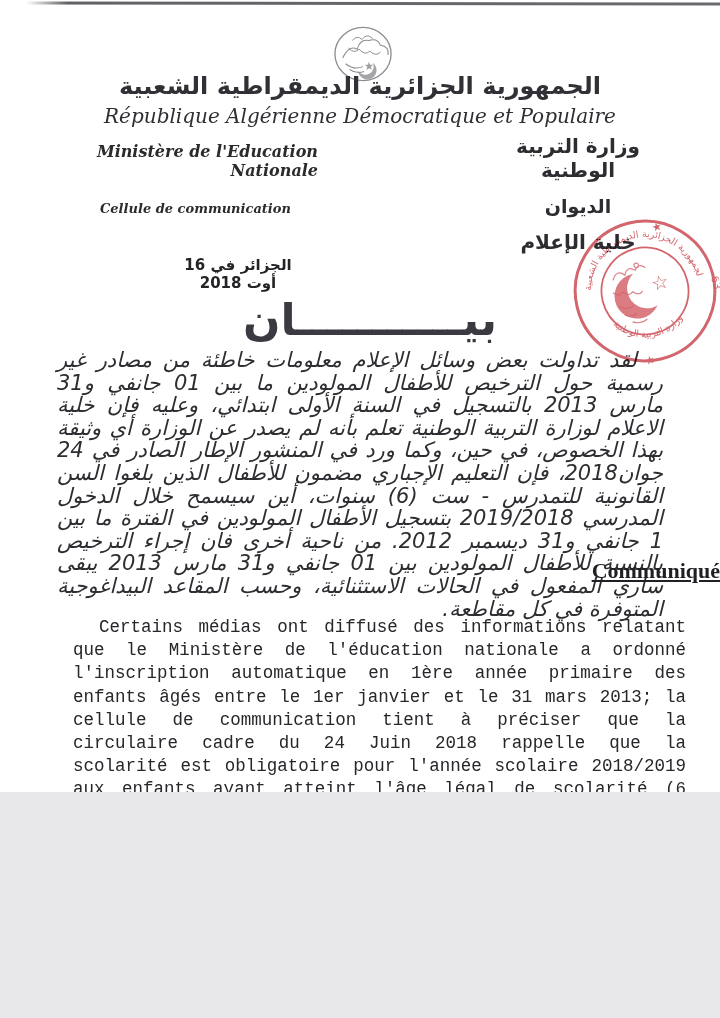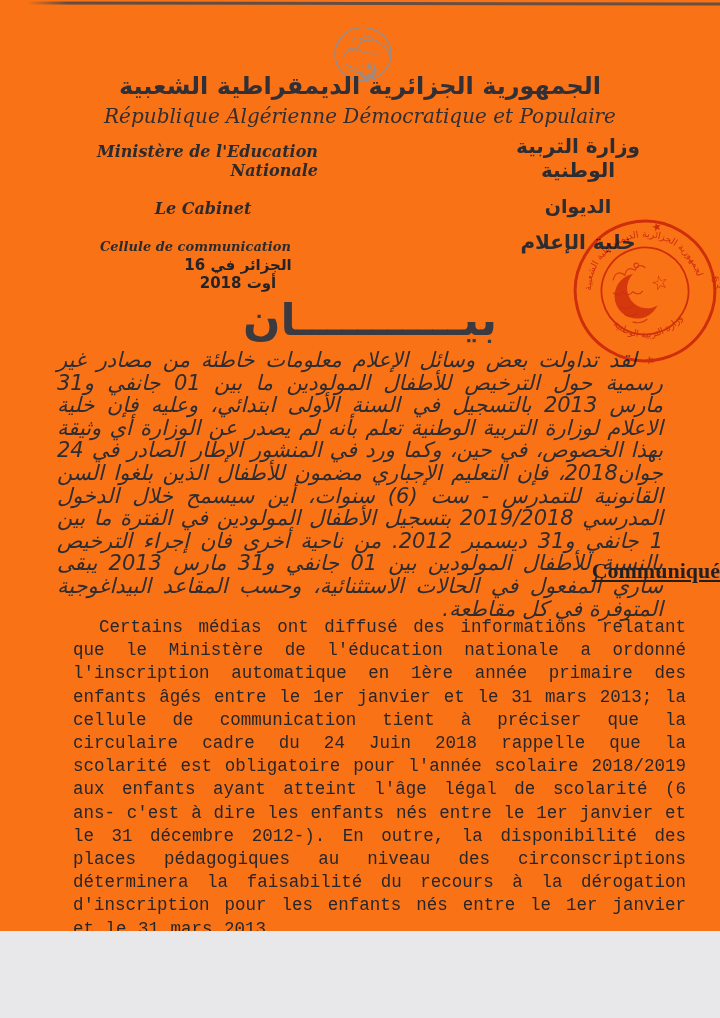--- a/index.html
+++ b/index.html
@@ -1,20 +1,20 @@
 <!DOCTYPE html>
 <html lang="fr"><head>
 <meta charset="utf-8">
 <style>
   html,body{margin:0;padding:0;background:#e8e8ea;}
   .page{
     position:relative;
-    width:720px;height:931px;
+    width:720px;height:792px;
     margin:0 auto;
-    background:#f97316;
+    background:#ffffff;
     overflow:hidden;
     font-family:"Liberation Serif", serif;
     color:#2b2b2e;
   }
   .scan-line{
     position:absolute;top:2px;left:26px;right:0;height:3px;
     background:linear-gradient(90deg, rgba(70,70,75,0), rgba(70,70,75,.85) 6%, rgba(70,70,75,.8));
     transform:rotate(.08deg);
   }
   .emblem{position:absolute;left:329px;top:25px;width:68px;height:60px;}
@@ -88,21 +88,20 @@
       <path d="M30,47 a9.5,9.5 0 1 0 15,-8 a7.5,7.5 0 1 1 -15,8" fill="#8e8e94" opacity="0.8"></path>
       <polygon points="41,38 42.4,41 45.6,41.2 43.2,43.2 44,46.3 41.3,44.6 38.6,46.4 39.4,43.2 37,41.2 40.2,41" fill="#8e8e94" opacity="0.85"></polygon>
     </svg>
   </div>
 
   <div class="title-ar">الجمهورية الجزائرية الديمقراطية الشعبية</div>
   <div class="title-fr">République Algérienne Démocratique et Populaire</div>
 
   <div class="hdr-left">
     <div class="l1">Ministère de l'Education Nationale</div>
-    <div class="l2">Le Cabinet</div>
     <div class="l3">Cellule de communication</div>
   </div>
 
   <div class="hdr-right">
     <div class="r1">وزارة التربية الوطنية</div>
     <div class="r2">الديوان</div>
     <div class="r3">خلية الإعلام</div>
   </div>
 
   <div class="date-ar">الجزائر في 16 أوت 2018</div>

